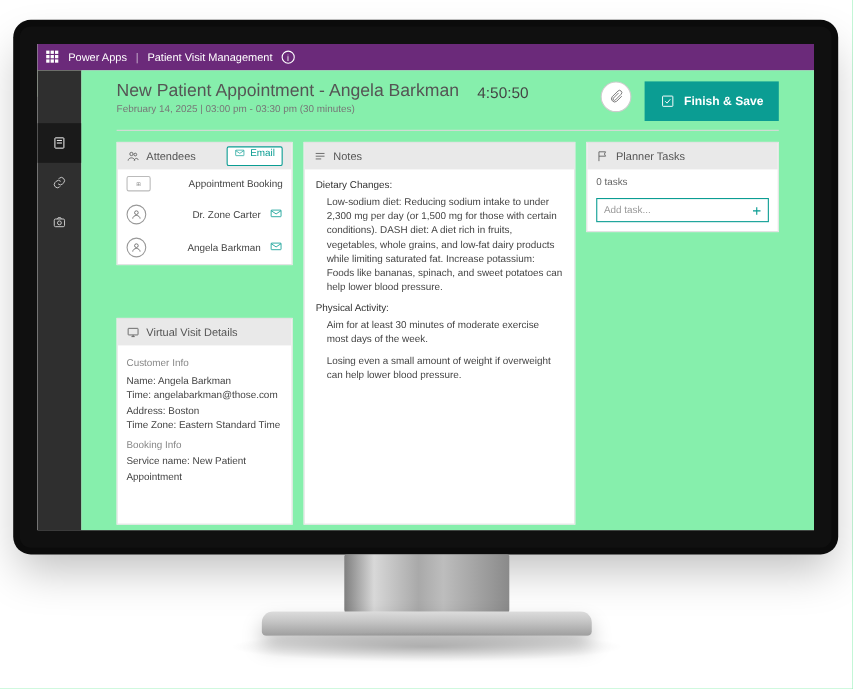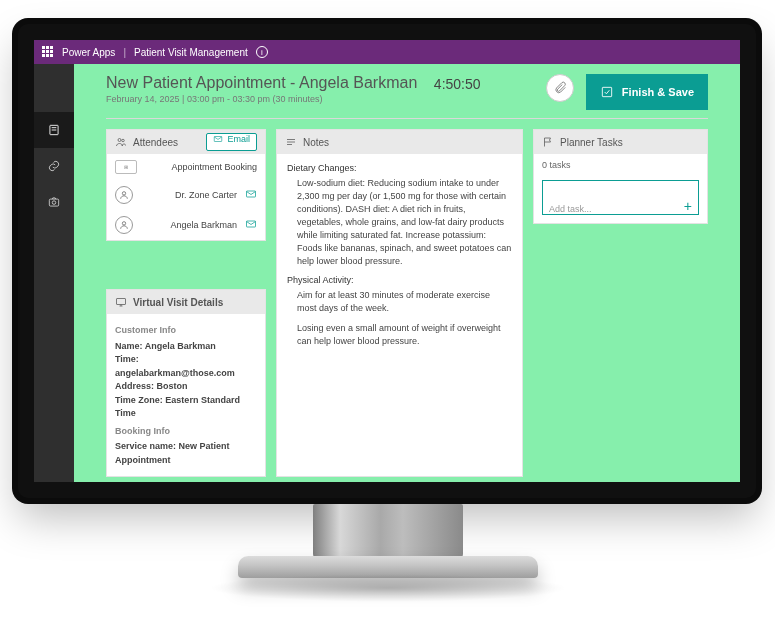--- a/index.html
+++ b/index.html
@@ -126,22 +126,22 @@
   .attendee .name { flex:1; font-size:9px; }
   .mail-ico { color:#0b9d93; }
   .virtual-body { padding:6px 8px; line-height:1.5; }
   .virtual-body .section-label { color:#888; margin:4px 0 2px; }
   .notes-body { padding:8px 10px; font-size:9px; line-height:1.45; color:#444; }
   .notes-body p { margin:0 0 6px; }
   .notes-body .h { font-size:9px; color:#333; margin-bottom:2px; }
   .notes-body .indent { padding-left:10px; }
   .tasks-count { padding:6px 8px; color:#666; }
   .add-task {
-    margin:4px 8px 8px; border:1px solid #0b9d93; height:35px;
-    display:flex; align-items:flex-end; padding:0 6px; color:#999; font-size:9px;
+    margin:4px 8px 8px; border:1px solid #0b9d93; height:22px;
+    display:flex; align-items:center; padding:0 6px; color:#999; font-size:9px;
     justify-content:space-between;
   }
   .add-task .plus { color:#0b9d93; font-size:14px; font-weight:300; }
   
   .stand-neck {
     position:absolute; top:504px; left:50%;
     width:150px; height:58px; transform:translateX(-50%);
     background: linear-gradient(90deg,#7f7f7f 0%,#d8d8d8 18%,#a9a9a9 45%,#bdbdbd 60%,#8a8a8a 100%);
     border-radius: 2px 2px 8px 8px;
   }
@@ -284,21 +284,21 @@
               <span class="name">Angela Barkman</span>
               <span class="mail-ico">
                 <svg viewBox="0 0 24 24" width="12" height="12">
                     <rect x="3" y="6" width="18" height="12" rx="1"></rect>
                     <path d="M3 7l9 6 9-6"></path>
                   </svg>
               </span>
             </div>
           </div>
 
-          <div class="panel" style="flex:1;overflow:hidden;font-weight:bold;">
+          <div class="panel" style="flex:1;overflow:hidden;">
             <div class="panel-head">
               <svg viewBox="0 0 24 24" width="12" height="12">
                   <rect x="3" y="5" width="18" height="12" rx="1"></rect>
                   <line x1="9" y1="20" x2="15" y2="20"></line>
                   <line x1="12" y1="17" x2="12" y2="20"></line>
                 </svg>
               <span>Virtual Visit Details</span>
             </div>
             <div class="virtual-body">
               <div class="section-label">Customer Info</div>

